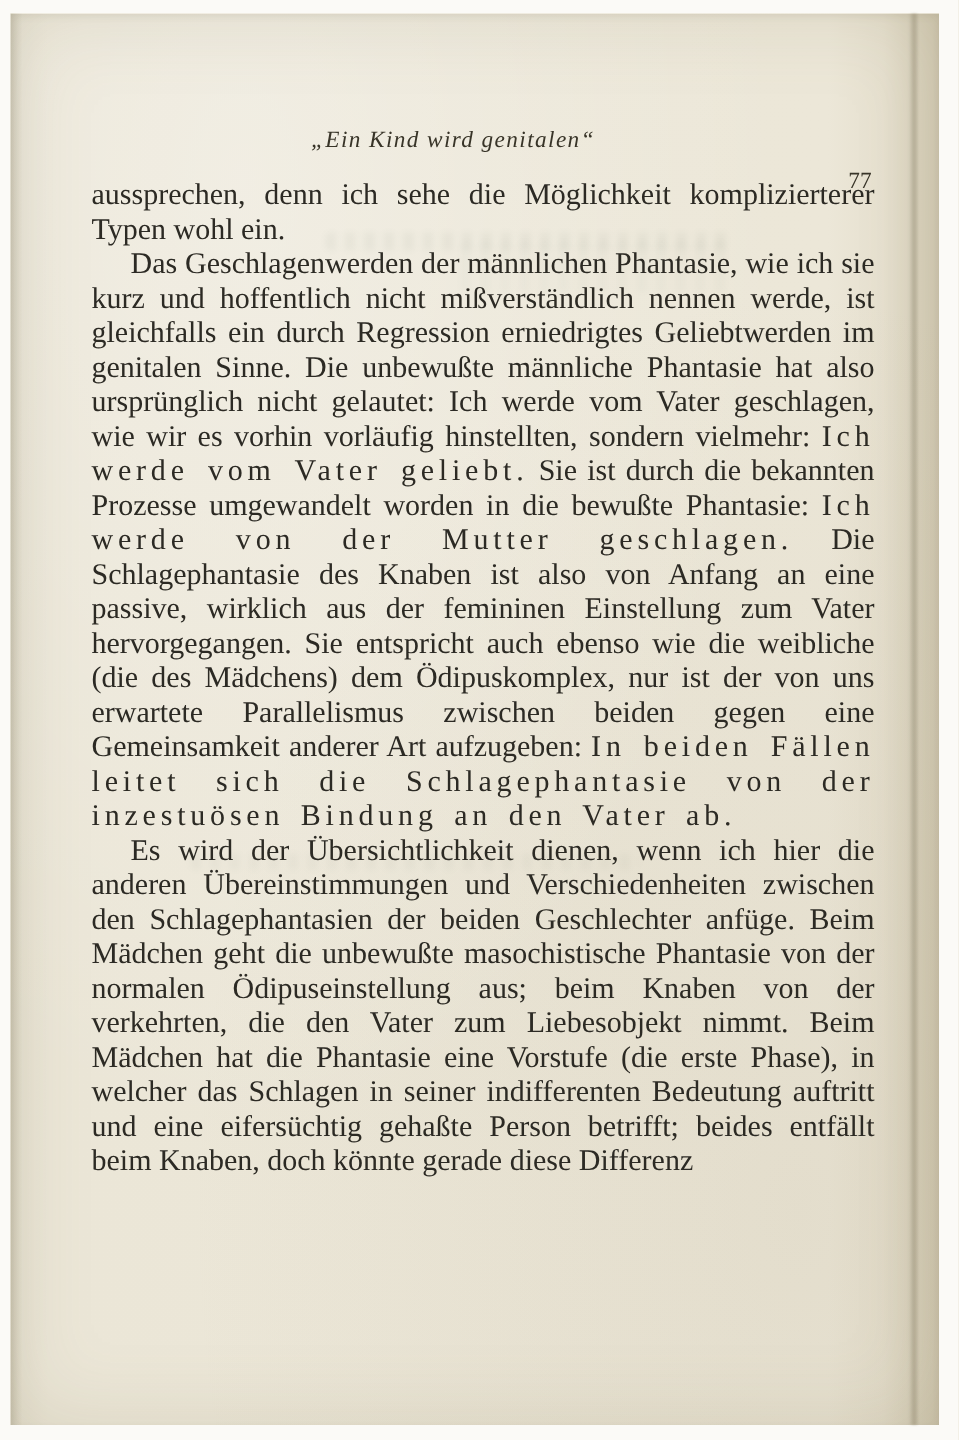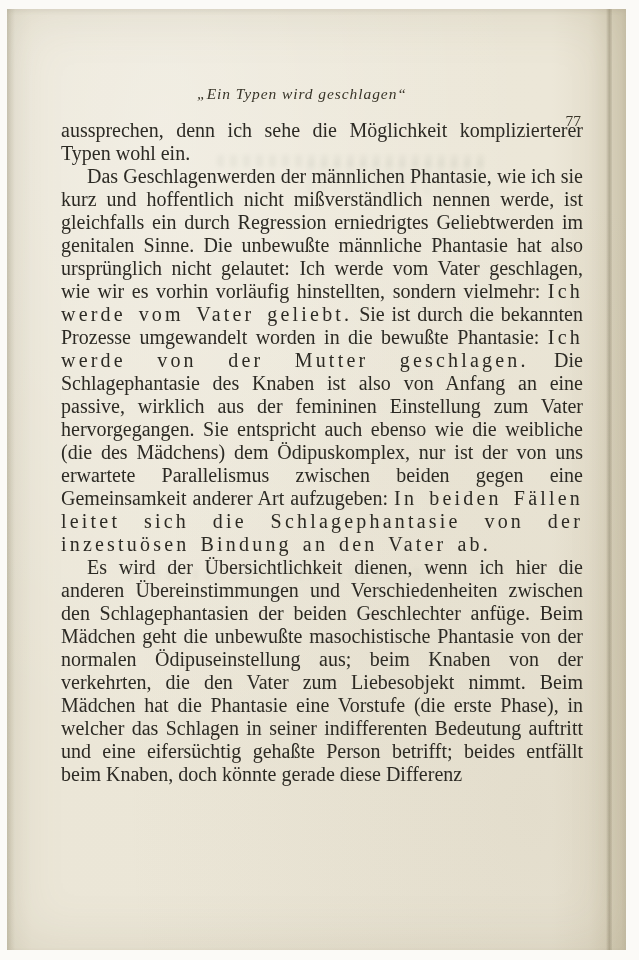--- a/index.html
+++ b/index.html
@@ -113,21 +113,21 @@
 
 <div class="paper">
   <div class="left-gutter-shadow"></div>
   <div class="page-edge-shadow"></div>
 
   <div class="bleed bleed-1"></div>
   <div class="bleed bleed-2"></div>
   <div class="bleed bleed-3"></div>
 
   <div class="header-row">
-    <div class="header-title">„Ein Typen wird geschlagen“</div>
+    <div class="header-title">„Ein Kind wird genitalen“</div>
     <div class="page-number">77</div>
   </div>
 
   <div class="body-text">
       <p class=""><span class="seg">aussprechen, denn ich sehe die Möglichkeit komplizierterer Typen wohl ein.</span></p>
       <p class="indent"><span class="seg">Das Geschlagenwerden der männlichen Phantasie, wie ich sie kurz und hoffentlich nicht mißverständlich nennen werde, ist gleichfalls ein durch Regression erniedrigtes Geliebtwerden im genitalen Sinne. Die unbewußte männliche Phantasie hat also ursprünglich nicht gelautet: Ich werde vom Vater geschlagen, wie wir es vorhin vorläufig hinstellten, sondern vielmehr: </span><span class="seg spaced">Ich werde vom Vater geliebt.</span><span class="seg"> Sie ist durch die bekannten Prozesse umgewandelt worden in die bewußte Phantasie: </span><span class="seg spaced">Ich werde von der Mutter geschlagen.</span><span class="seg"> Die Schlagephantasie des Knaben ist also von Anfang an eine passive, wirklich aus der femininen Einstellung zum Vater hervorgegangen. Sie entspricht auch ebenso wie die weibliche (die des Mädchens) dem Ödipuskomplex, nur ist der von uns erwartete Parallelismus zwischen beiden gegen eine Gemeinsamkeit anderer Art aufzugeben: </span><span class="seg spaced">In beiden Fällen leitet sich die Schlagephantasie von der inzestuösen Bindung an den Vater ab.</span></p>
       <p class="indent"><span class="seg">Es wird der Übersichtlichkeit dienen, wenn ich hier die anderen Übereinstimmungen und Verschiedenheiten zwischen den Schlagephantasien der beiden Geschlechter anfüge. Beim Mädchen geht die unbewußte masochistische Phantasie von der normalen Ödipuseinstellung aus; beim Knaben von der verkehrten, die den Vater zum Liebesobjekt nimmt. Beim Mädchen hat die Phantasie eine Vorstufe (die erste Phase), in welcher das Schlagen in seiner indifferenten Bedeutung auftritt und eine eifersüchtig gehaßte Person betrifft; beides entfällt beim Knaben, doch könnte gerade diese Differenz</span></p>
     </div>
 </div>
 

